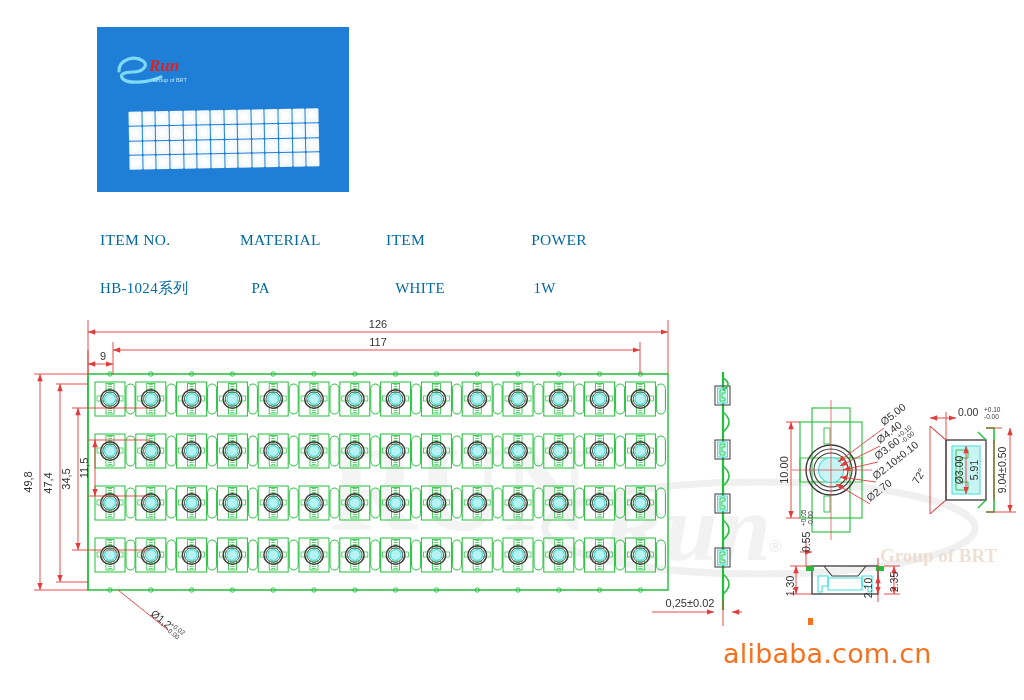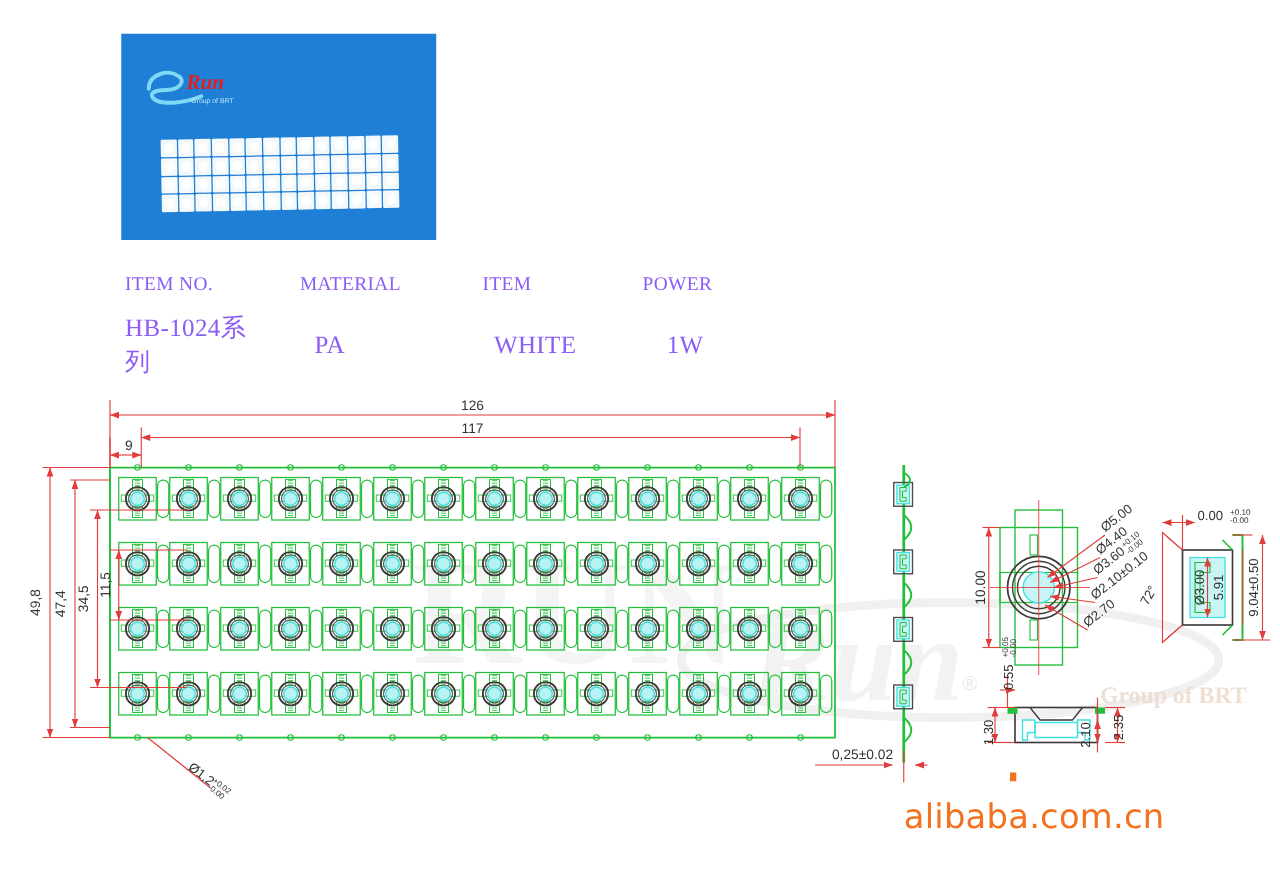--- a/index.html
+++ b/index.html
@@ -23,32 +23,32 @@
     gap:1px;transform:rotate(-1.1deg);
   }
   .photo-cell{background:#f3f8fb;border-radius:1px;position:relative;}
   .photo-cell::after{
     content:"";position:absolute;left:50%;top:50%;
     width:58%;height:58%;transform:translate(-50%,-50%);
     border-radius:50%;background:#ffffff;
   }
 
   
-  #spec-table{position:absolute;left:100px;top:204px;width:520px;color:#8b5cf6;}
+  #spec-table{position:absolute;left:100px;top:216px;width:520px;color:#0369a1;}
   .spec-row{display:flex;height:48px;align-items:center;}
   .spec-row .c0{width:118px;}
   .spec-row .c1{width:118px;}
   .spec-row .c2{width:100px;}
   .spec-row .c3{width:90px;}
   .spec-head{font-size:15.5px;letter-spacing:.3px;}
-  .spec-val{font-size:20px;letter-spacing:.3px;}
+  .spec-val{font-size:15px;letter-spacing:.3px;}
   .spec-row .c1,.spec-row .c2,.spec-row .c3{text-align:left;}
   .spec-head .c1{padding-left:22px;}
   .spec-head .c2{padding-left:28px;}
-  .spec-head .c3{padding-left:28px;}
+  .spec-head .c3{padding-left:28px;text-align:center;}
   .spec-val .c1{padding-left:38px;}
   .spec-val .c2{padding-left:30px;}
   .spec-val .c3{padding-left:42px;}
 
   
   #drawing{position:absolute;left:0;top:300px;width:1024px;height:360px;}
 
   
   #alibaba-url{
     position:absolute;left:723px;top:638px;

